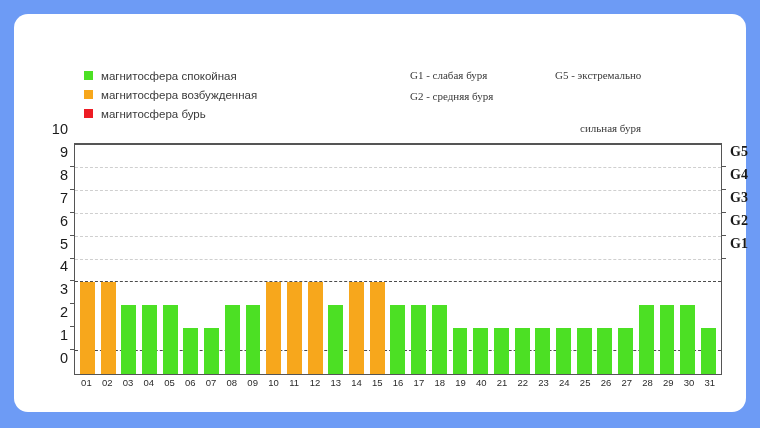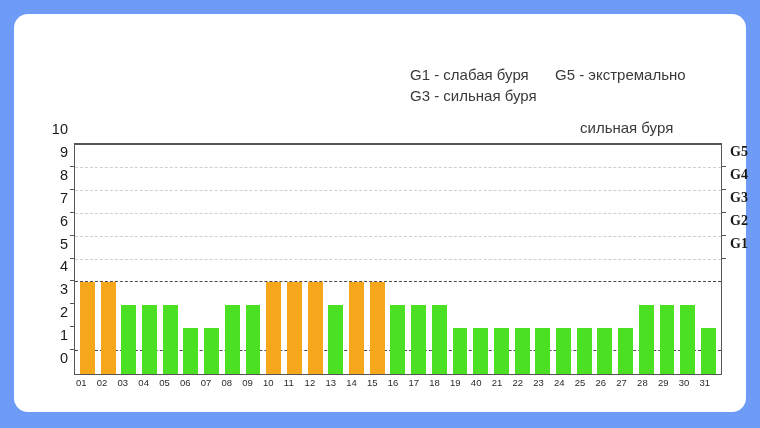--- a/index.html
+++ b/index.html
@@ -59,25 +59,26 @@
   }
 
   
   .scale-col {
     position: absolute;
     top: 54px;
   }
   #scale-col-1 { left: 396px; }
   #scale-col-2 { left: 541px; }
   .scale-item {
-    font-size: 15px;
+    font-size: 11px;
     color: #3a3a3a;
     margin-bottom: 7px;
     white-space: nowrap;
     line-height: 14px;
+    font-family: Liberation Serif, serif;
   }
   .scale-item .cont {
     display: block;
     padding-left: 25px;
     margin-top: 39px;
   }
 
   
   #chart {
     position: absolute;
@@ -168,34 +169,49 @@
   #xlabels {
     position: absolute;
     left: 16px;
     top: 236px;
     width: 644px;
     display: flex;
     justify-content: space-between;
   }
   .xlabel {
     flex: 1 1 0;
+    text-align: center;
     font-size: 9.5px;
     color: #2a2a2a;
   }
 </style>
 </head>
 <body>
 
 <div id="card">
 
 
+  <div id="legend">
+      <div class="legend-row">
+        <span class="legend-swatch" style="background: rgb(76, 224, 36);"></span>
+        <span class="legend-label">магнитосфера спокойная</span>
+      </div>
+      <div class="legend-row">
+        <span class="legend-swatch" style="background: rgb(247, 167, 28);"></span>
+        <span class="legend-label">магнитосфера возбужденная</span>
+      </div>
+      <div class="legend-row">
+        <span class="legend-swatch" style="background: rgb(237, 28, 36);"></span>
+        <span class="legend-label">магнитосфера бурь</span>
+      </div>
+    </div>
 
   <div class="scale-col" id="scale-col-1">
       <div class="scale-item"><span>G1 - слабая буря</span></div>
-      <div class="scale-item"><span>G3 - сильная буря</span></div>
+      <div class="scale-item"><span>G2 - средняя буря</span></div>
     </div>
   <div class="scale-col" id="scale-col-2">
       <div class="scale-item"><span>G5 - экстремально</span><span class="cont">сильная буря</span></div>
     </div>
 
   <div id="chart">
     <div id="plot">
       <div id="gridlines">
           <div class="gridline" style="bottom: 50%;"></div>
           <div class="gridline" style="bottom: 60%;"></div>

